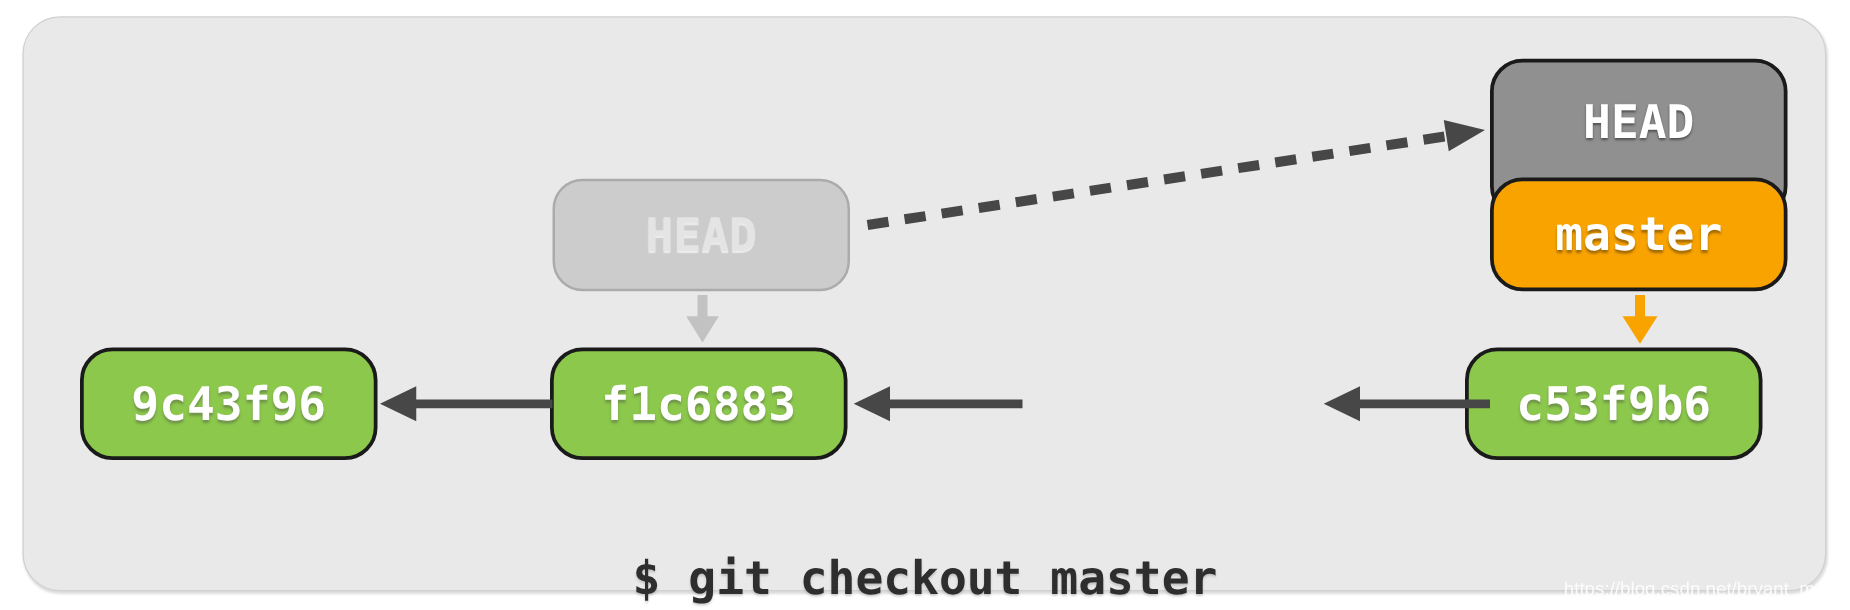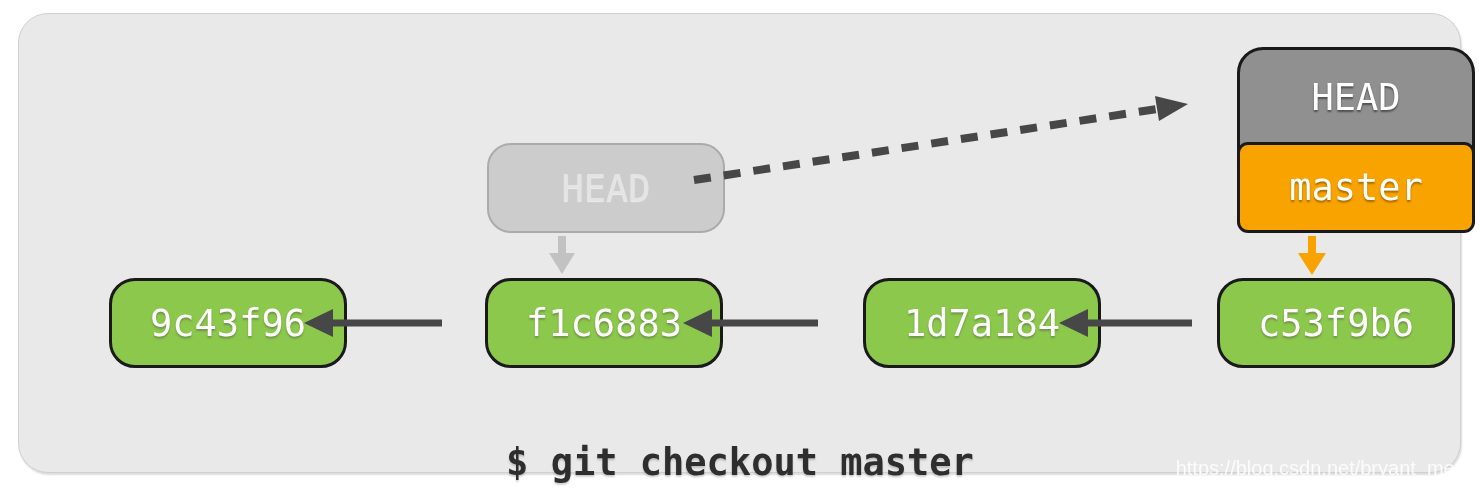--- a/index.html
+++ b/index.html
@@ -28,24 +28,23 @@
     box-shadow: 1px 2px 2px rgba(0,0,0,0.14);
     box-sizing: border-box;
   }
   .box {
     position: absolute;
     box-sizing: border-box;
     display: flex;
     align-items: center;
     justify-content: center;
     font-size: 37px;
-    font-weight: normal;
+    font-weight: bold;
     color: #ffffff;
     border-radius: 26px;
-    margin-left: 45px;
   }
   .commit {
     width: 238px;
     height: 90px;
     top: 278px;
     background: #8cc84c;
     border: 3px solid #1a1a1a;
     text-shadow: 0 2px 2px rgba(70,70,70,0.4);
     text-align: center;
   }
@@ -81,21 +80,21 @@
     display: flex;
     align-items: center;
   }
   .branch-master {
     left: 1192px;
     top: 142px;
     width: 238px;
     height: 91px;
     background: #f9a300;
     border: 3px solid #1a1a1a;
-    border-radius: 11px;
+    border-radius: 26px;
     z-index: 2;
     text-shadow: 0 2px 2px rgba(0,0,0,0.35);
   }
   .arrows {
     position: absolute;
     left: 0;
     top: 0;
     width: 1480px;
     height: 488px;
     pointer-events: none;
@@ -112,21 +111,21 @@
     color: #2e2e2e;
     text-shadow: 0 2px 2px rgba(0,0,0,0.18);
     z-index: 4;
     margin-top: 39px;
   }
   .watermark {
     position: absolute;
     right: 3px;
     bottom: 8px;
     font-family: "Liberation Sans", sans-serif;
-    font-size: 20px;
+    font-size: 15px;
     color: rgba(255,255,255,0.85);
     z-index: 5;
     white-space: nowrap;
   }
 </style>
 </head>
 <body>
 
 <div class="stage">
 
@@ -142,23 +141,20 @@
 
   <div class="box branch-master">
     <span>master</span>
   </div>
 
   <div class="box commit commit-1">
     <span>9c43f96</span>
   </div>
   <div class="box commit commit-2">
     <span>f1c6883</span>
-  </div>
-  <div class="box commit commit-3">
-    <span>1d7a184</span>
   </div>
   <div class="box commit commit-4">
     <span>c53f9b6</span>
   </div>
 
   <svg class="arrows" viewBox="0 0 1480 488" xmlns="http://www.w3.org/2000/svg">
 
     <line x1="442" y1="323" x2="331" y2="323" stroke-width="7" stroke="#474747"></line>
     <polygon points="304,323 333,309 333,337" fill="#474747"></polygon>
     <line x1="818" y1="323" x2="710" y2="323" stroke-width="7" stroke="#474747"></line>

